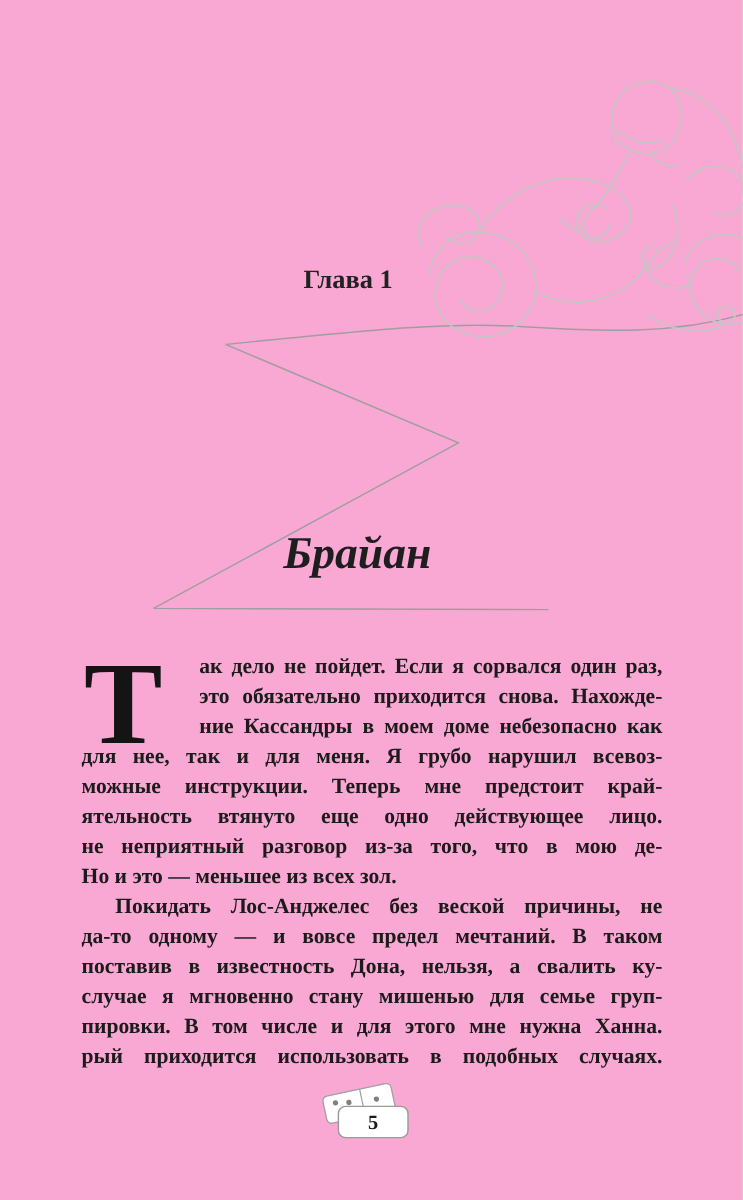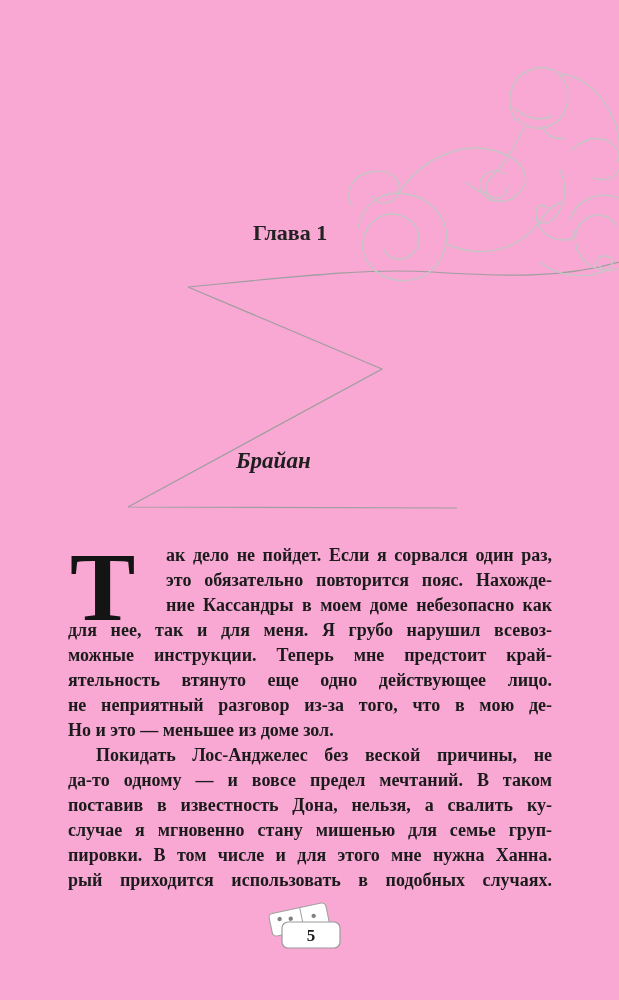--- a/index.html
+++ b/index.html
@@ -17,21 +17,21 @@
   #chapter-label{
     position:absolute;left:253px;top:219px;
     font-size:22px;line-height:28px;color:#222;
   }
   #book-title{
     position:absolute;left:72px;top:342px;
     font-size:38px;line-height:44px;letter-spacing:2px;color:#181818;
   }
   #pov-name{
     position:absolute;left:236px;top:443px;
-    font-size:23px;line-height:36px;font-style:italic;color:#1e1e1e;
+    font-size:38px;line-height:36px;font-style:italic;color:#1e1e1e;
   }
   #body-text{
     position:absolute;left:68px;top:543px;width:484px;
     font-size:18px;
   }
   .para{position:relative;}
   .bline{
     line-height:25px;
     text-align:justify;
     text-align-last:justify;
@@ -92,27 +92,27 @@
 
   <div id="chapter-label">Глава 1</div>
 
 
   <div id="pov-name">Брайан</div>
 
   <div id="body-text">
     <div class="para">
       <span class="dropcap">Т</span>
       <div class="bline dc">ак дело не пойдет. Если я сорвался один раз,</div>
-      <div class="bline dc">это обязательно повторится пояс. Нахожде-</div>
+      <div class="bline dc">это обязательно приходится снова. Нахожде-</div>
       <div class="bline dc">ние Кассандры в моем доме небезопасно как</div>
       <div class="bline">для нее, так и для меня. Я грубо нарушил всевоз-</div>
       <div class="bline">можные инструкции. Теперь мне предстоит край-</div>
       <div class="bline">ятельность втянуто еще одно действующее лицо.</div>
       <div class="bline">не неприятный разговор из-за того, что в мою де-</div>
-      <div class="bline last">Но и это — меньшее из доме зол.</div>
+      <div class="bline last">Но и это — меньшее из всех зол.</div>
     </div>
     <div class="para">
       <div class="bline ind">Покидать Лос-Анджелес без веской причины, не</div>
       <div class="bline">да-то одному — и вовсе предел мечтаний. В таком</div>
       <div class="bline">поставив в известность Дона, нельзя, а свалить ку-</div>
       <div class="bline">случае я мгновенно стану мишенью для семье груп-</div>
       <div class="bline">пировки. В том числе и для этого мне нужна Ханна.</div>
       <div class="bline">рый приходится использовать в подобных случаях.</div>
     </div>
   </div>

